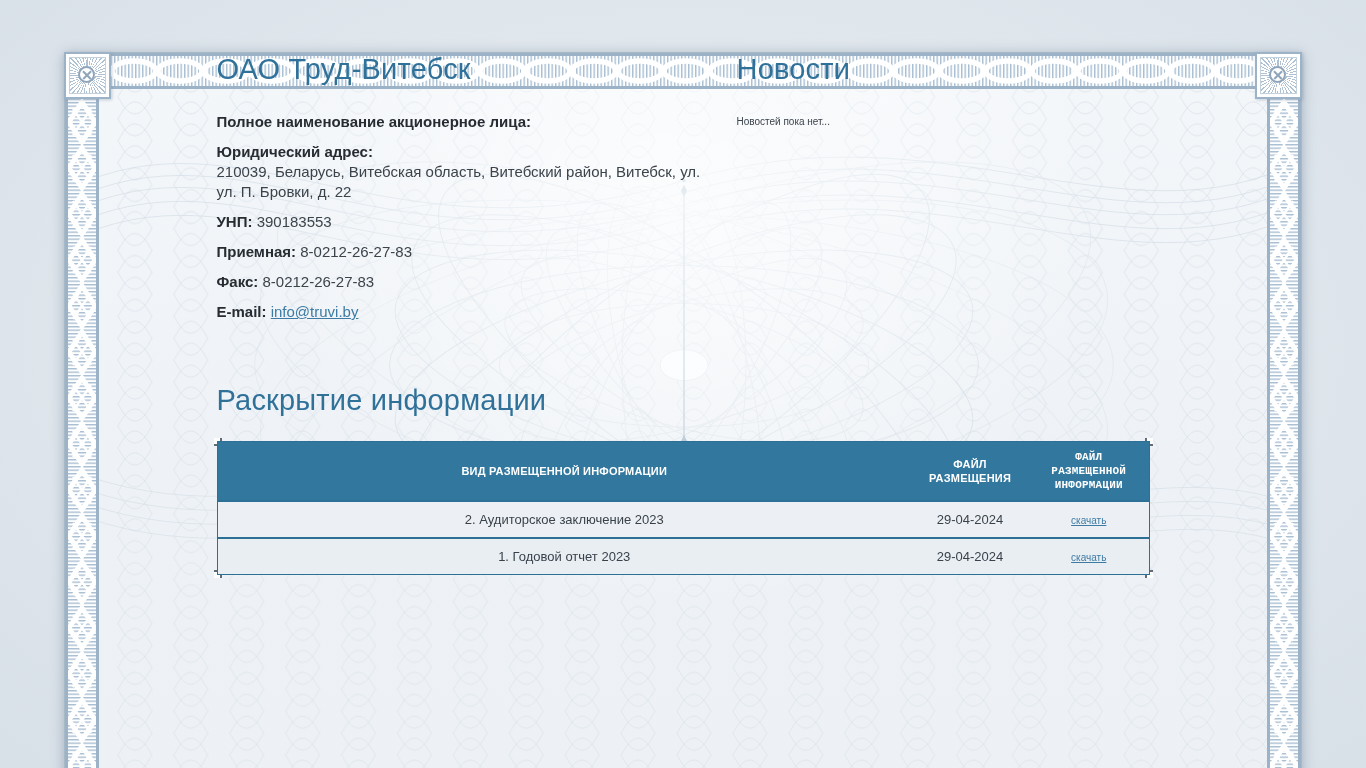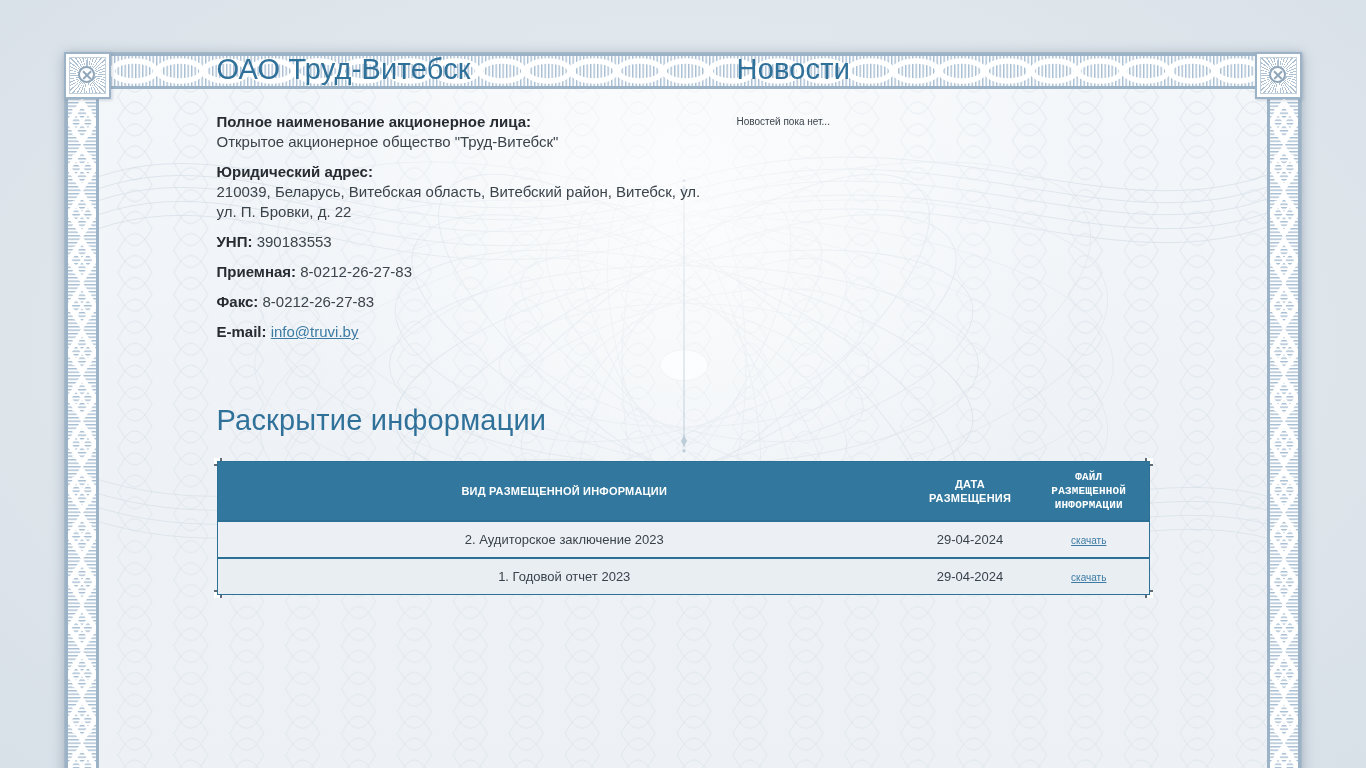--- a/index.html
+++ b/index.html
@@ -224,21 +224,20 @@
     </div>
 
     <div class="content">
       <div class="cols">
 
         <section class="col-info">
           <h1>ОАО Труд-Витебск</h1>
 
           <p class="field block">
             <b>Полное наименование акционерное лица:</b>
-            <span>Открытое акционерное общество "Труд-Витебск"</span>
           </p>
 
           <p class="field block">
             <b>Юридический адрес:</b>
             <span>210039, Беларусь, Витебская область, Витебский район, Витебск, ул. ул. П. Бровки, д. 22</span>
           </p>
 
           <p class="field">
             <b>УНП:</b>
             <span>390183553</span>
@@ -272,21 +271,21 @@
       <div class="tablewrap">
         <div class="notch tl"></div>
         <div class="notch tr"></div>
         <div class="notch bl"></div>
         <div class="notch br"></div>
 
         <table class="disclosure">
           <thead>
             <tr>
               <th>ВИД РАЗМЕЩЕННОЙ ИНФОРМАЦИИ</th>
-              <th class="col-date">ДАТА РАЗМЕЩЕНИЯ</th>
+              <th class="col-date">ФАЙЛ РАЗМЕЩЕНИЯ</th>
               <th class="col-file">ФАЙЛ РАЗМЕЩЕННОЙ ИНФОРМАЦИИ</th>
             </tr>
           </thead>
           <tbody>
             <tr class="row-even">
               <td>2. Аудиторское заключение 2023</td>
               <td>29-04-2024</td>
               <td>
                 <a class="link" href="#">скачать</a>
               </td>

